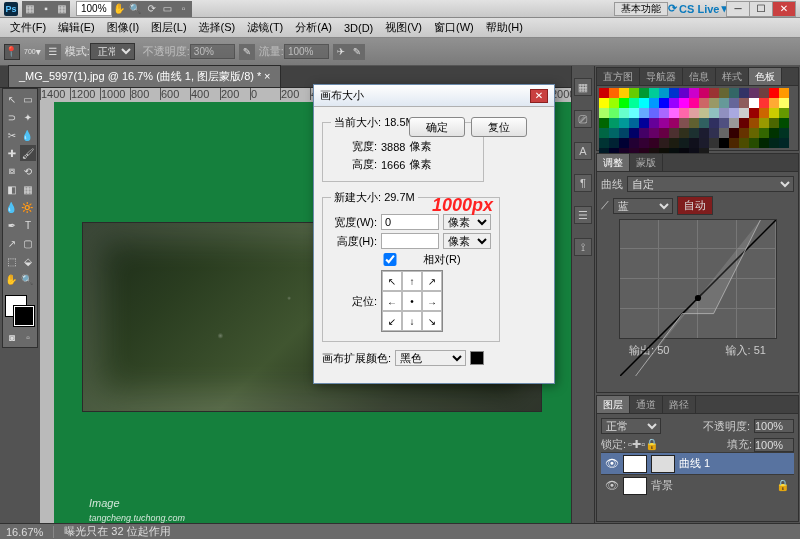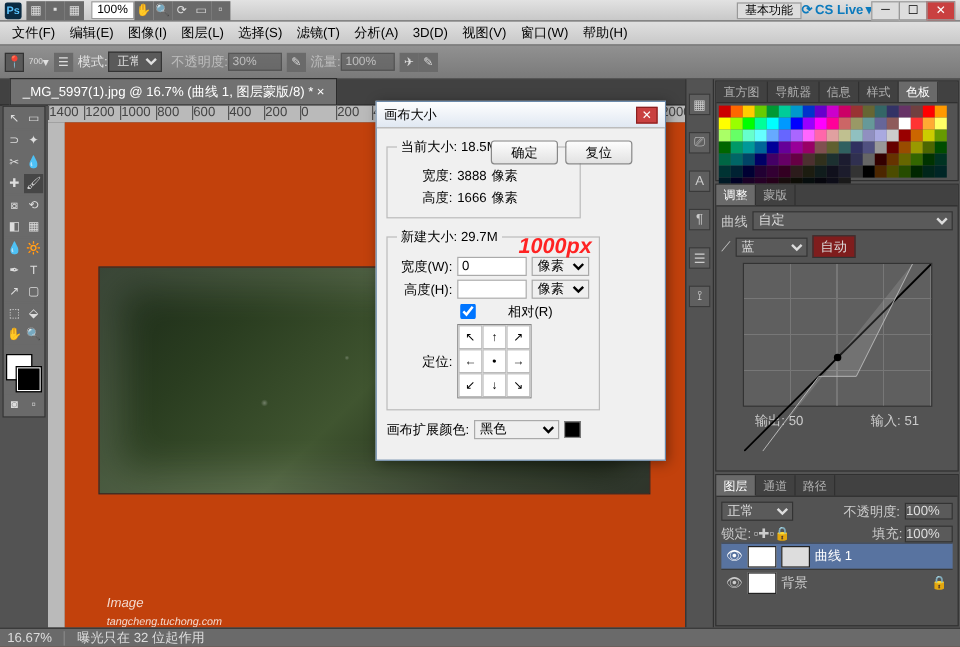--- a/index.html
+++ b/index.html
@@ -18,21 +18,21 @@
 .optbar input,.optbar select{background:#5a5a5a;border:1px solid #333;color:#e0e0e0;font-size:10px;padding:1px 3px;width:45px;}
 .tabbar{height:22px;background:#414141;display:flex;align-items:center;padding-left:8px;border-bottom:1px solid #2a2a2a;}
 .tabbar .tab{background:#717171;color:#fff;padding:3px 10px;font-size:10px;border:1px solid #2a2a2a;}
 .ruler-h{position:absolute;left:40px;top:88px;right:229px;height:14px;background:#bababa;font-size:7px;color:#444;overflow:hidden;white-space:nowrap;}
 .ruler-h span{display:inline-block;width:30px;border-left:1px solid #555;}
 .ruler-v{position:absolute;left:40px;top:102px;width:14px;bottom:16px;background:#bababa;}
 .tools{position:absolute;left:2px;top:88px;width:36px;background:#6a6a6a;border:1px solid #303030;display:flex;flex-wrap:wrap;padding:1px;}
 .tool{width:16px;height:16px;background:#6a6a6a;margin:1px 0;display:flex;align-items:center;justify-content:center;color:#ddd;font-size:10px;cursor:pointer;}
 .tool.active{background:#464646;}
 .swatch{width:20px;height:20px;border:1px solid #fff;outline:1px solid #000;}
-.canvas-area{position:absolute;left:54px;top:102px;right:229px;bottom:16px;background:#c2410c;overflow:hidden;}
+.canvas-area{position:absolute;left:54px;top:102px;right:229px;bottom:16px;background:#15803d;overflow:hidden;}
 .photo{position:absolute;left:28px;top:120px;width:460px;height:190px;background:linear-gradient(135deg,#1a2818 0%,#2a3d20 25%,#405530 50%,#1f2a18 75%,#0d150a 100%);border:1px solid #2a2a2a;box-shadow:0 0 30px 20px rgba(250,250,240,0.15) inset;}
 .photo::after{content:"";position:absolute;inset:0;background:radial-gradient(circle at 30% 60%,rgba(255,255,255,0.3) 0,transparent 3px),radial-gradient(circle at 45% 40%,rgba(255,255,255,0.25) 0,transparent 2px),radial-gradient(circle at 60% 55%,rgba(255,255,255,0.2) 0,transparent 2px);}
 .watermark{position:absolute;left:35px;bottom:0;color:rgba(255,255,255,0.8);font-size:24px;font-style:italic;}
 .watermark small{font-size:9px;display:block;}
 .right{position:absolute;right:0;top:66px;width:229px;bottom:16px;background:#535353;display:flex;}
 .sidebar2{width:24px;background:#535353;display:flex;flex-direction:column;align-items:center;gap:14px;padding-top:12px;border-right:1px solid #303030;border-left:1px solid #303030;}
 .sidebar2 div{width:18px;height:18px;background:#5f5f5f;border:1px solid #3a3a3a;color:#ccc;display:flex;align-items:center;justify-content:center;font-size:11px;cursor:pointer;}
 .panels{flex:1;display:flex;flex-direction:column;}
 .panel{border:1px solid #303030;margin:1px;background:#535353;}
 .ptabs{height:18px;display:flex;background:#414141;border-bottom:1px solid #303030;}

